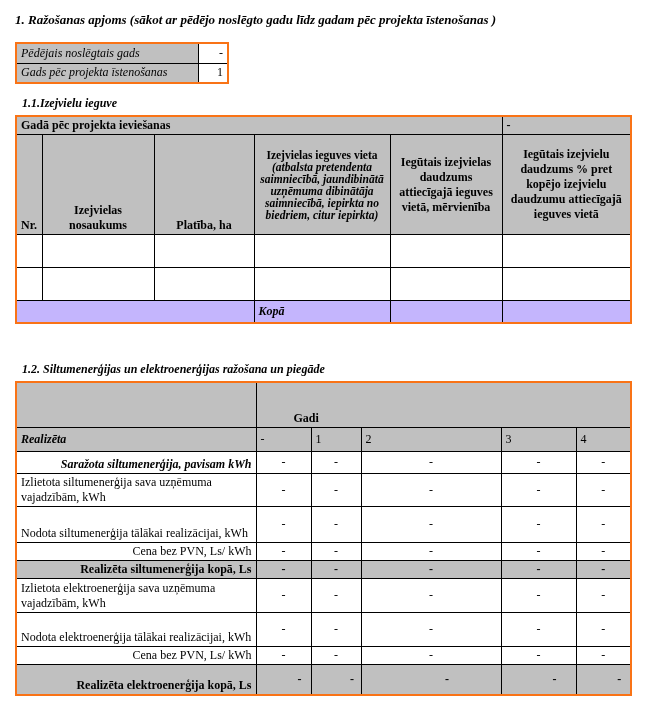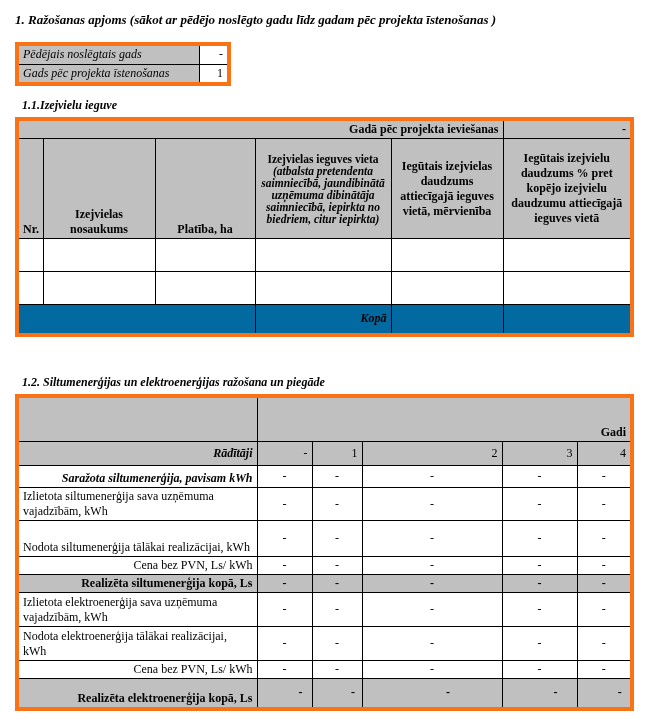--- a/index.html
+++ b/index.html
@@ -19,39 +19,39 @@
     margin:0 0 4px 7px;
   }
   table { border-collapse:collapse; table-layout:fixed; }
   td {
     border:1px solid #000;
     font-size:12px;
     padding:1px 4px;
     vertical-align:middle;
     overflow:hidden;
   }
-  .t-outer { border:4px solid #f97316; }
+  .t-outer { border:2px solid #f97316; }
   .gray { background:#c0c0c0; }
   .bold { font-weight:bold; }
   .italic { font-style:italic; }
-  .center { text-align:right; }
+  .center { text-align:left; }
   .vb { vertical-align:bottom; }
 
   
   .t-sum { width:212px; margin-bottom:12px; }
   .t-sum .s-label { width:182px; font-style:italic; background:#c0c0c0; height:20px; }
   .t-sum .s-value { width:30px; text-align:right; }
 
   
   .t11 { width:615px; margin-bottom:38px; }
   .t11 .top-row td { height:17px; }
   .t11 .hdr td { height:100px; font-weight:bold; text-align:center; }
   .t11 .hdr .small-note { font-size:11.5px; }
   .t11 tr.empty-row td { height:33px; background:#fff; }
-  .t11 .total-row td { height:30px; background:#0369a1; }
+  .t11 .total-row td { height:22px; background:#c4b5fd; }
 
   
   .t12 { width:615px; }
   .t12 .hdr1 td { height:46px;padding-left:37px; }
   .t12 .hdr2 td { height:24px; }
   .t12 .lc { vertical-align:bottom; text-align:left; }
   .t12 .vc { text-align:center; }
   .row-right .lc { text-align:right; }
   .row-bi .lc { text-align:right; font-weight:bold; font-style:italic;padding-left:24px; }
   .row-total td { background:#c0c0c0; font-weight:bold; }
@@ -142,21 +142,21 @@
       <col style="width:140px">
         <col style="width:75px">
         <col style="width:55px">
     </colgroup>
     <tbody>
         <tr class="hdr1">
       <td class="gray"></td>
       <td colspan="5" class="gray bold center vb">Gadi</td>
     </tr>
     <tr class="hdr2">
-      <td class="gray bold italic center">Rādītāji</td>
+      <td class="gray bold italic center">Realizēta</td>
       <td class="gray center">-</td>
       <td class="gray center">1</td>
       <td class="gray center">2</td>
       <td class="gray center">3</td>
       <td class="gray center">4</td>
     </tr>
 
     <tr class="row-bi h22">
       <td class="lc">Saražota siltumenerģija, pavisam kWh</td>
       <td class="vc">-</td>

